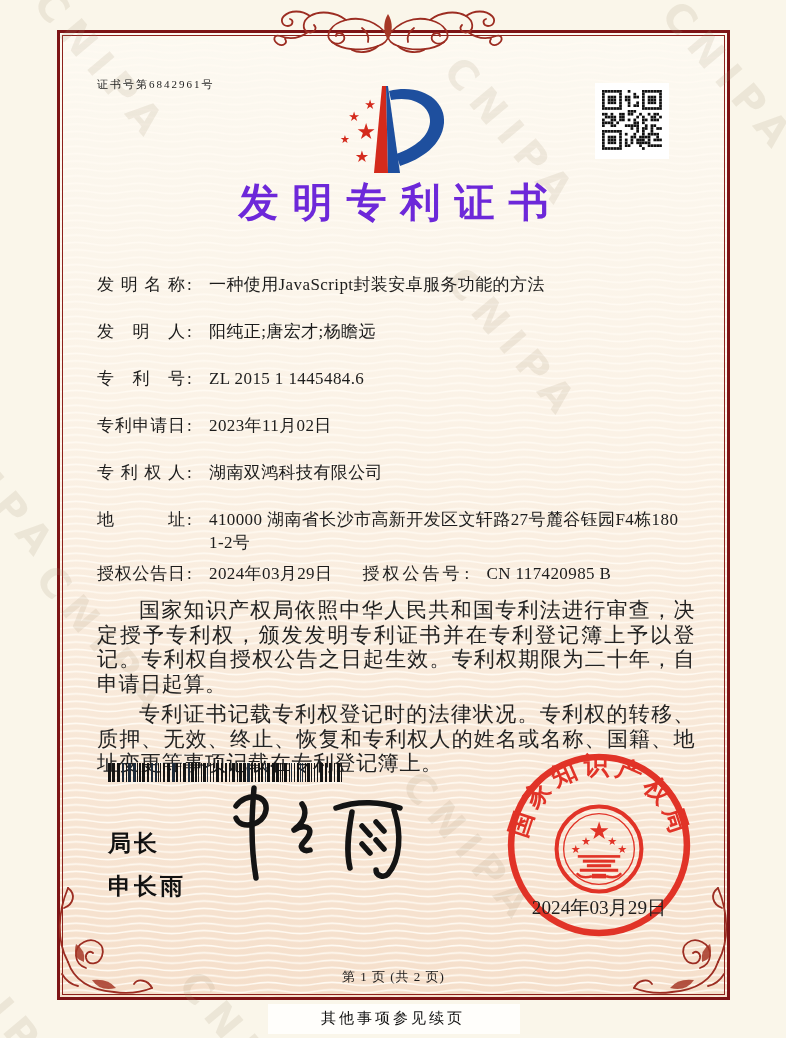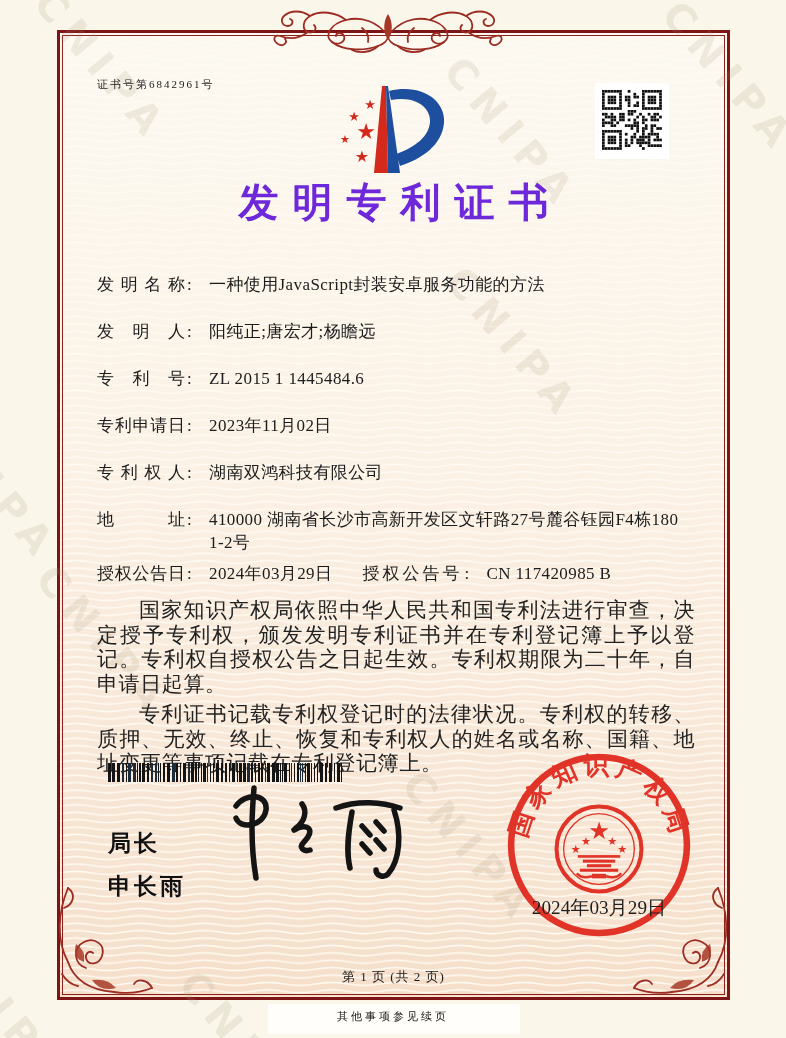--- a/index.html
+++ b/index.html
@@ -33,21 +33,21 @@
   .paras p{margin:0 0 6px 0;text-indent:2em;}
   .barcode{position:absolute;left:108px;top:763px;}
   .director{position:absolute;left:108px;top:828px;font-size:23px;font-weight:600;letter-spacing:3px;color:#111;}
   .director div{margin-bottom:12px;}
   .signature{position:absolute;left:216px;top:778px;z-index:5;}
   .seal{position:absolute;left:503px;top:749px;z-index:5;opacity:0.95;}
   .pageind{position:absolute;left:57px;top:968px;width:673px;text-align:center;
            font-size:13px;letter-spacing:1px;z-index:4;}
   .botstrip{position:absolute;left:268px;top:1004px;width:252px;height:30px;background:#fffefb;z-index:3;}
   .contnote{position:absolute;left:0;top:1009px;width:786px;text-align:center;
-            font-size:11px;letter-spacing:3px;z-index:4;color:#111;}
+            font-size:15px;letter-spacing:3px;z-index:4;color:#111;}
   .star{font-family:"DejaVu Sans",sans-serif;}
 </style>
 </head>
 <body>
 
 <div class="wm" style="left:60px;top:-20px">CNIPA</div>
 <div class="wm" style="left:688px;top:-8px">CNIPA</div>
 <div class="wm" style="left:470px;top:48px">CNIPA</div>
 <div class="wm" style="left:472px;top:258px">CNIPA</div>
 <div class="wm" style="left:-50px;top:400px">CNIPA</div>

